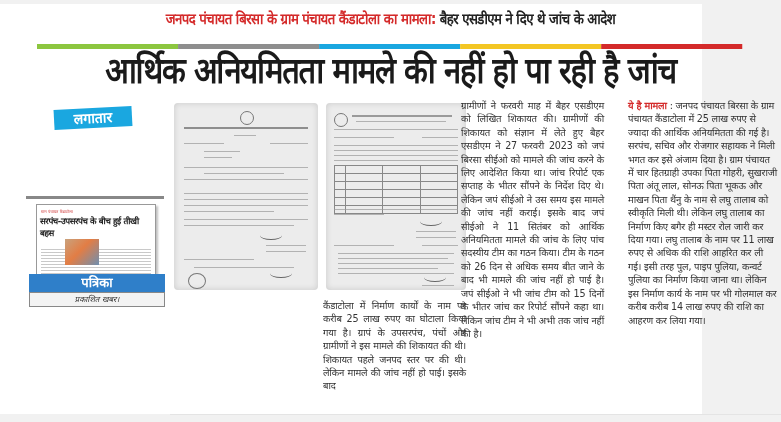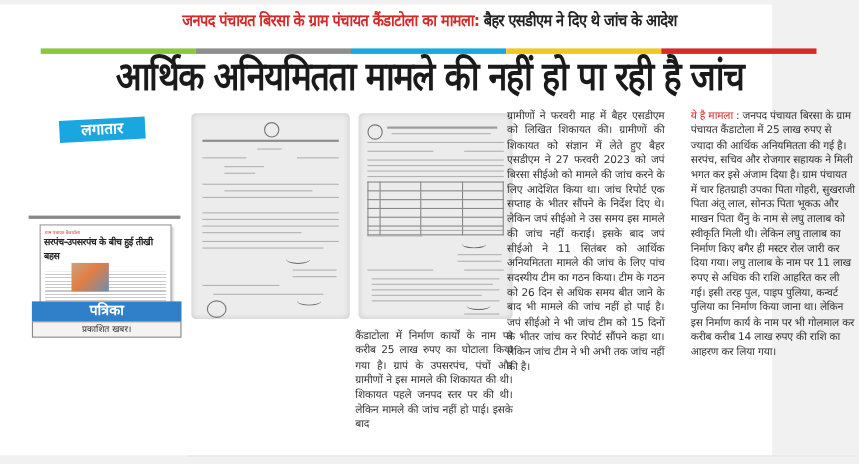--- a/index.html
+++ b/index.html
@@ -59,34 +59,34 @@
   .clip .c-photo { position: absolute; width: 36px; height: 20px; bottom: 6px; left: 42px; background: linear-gradient(135deg,#d8c27a,#b7a55a 50%,#8c8c6c); }
   .clip2 .c-head { font-size: 8.5px; margin-top: 0; }
   .clip2 .c-photo { left: 28px; bottom: 14px; width: 34px; height: 26px; background: linear-gradient(135deg,#c9a27d,#e27d45 45%,#6f8fb0); }
   .patrika-bar {
     position: absolute; left: 29px; top: 270px; width: 136px; height: 18px;
     background: #2f7fc9; color: #fff; font-weight: bold; font-size: 13px;
     text-align: center; line-height: 18px;
   }
   .published {
     position: absolute; left: 29px; top: 288px; width: 134px; height: 13px;
-    border: 1px solid #888; background: #f3f3f3; font-size: 8px; 
+    border: 1px solid #888; background: #f3f3f3; font-size: 8px; font-style: italic;
     text-align: center; line-height: 13px; color: #333;
   }
   .col {
     position: absolute; font-size: 9.6px; line-height: 13.4px; color: #333;
     text-align: justify; letter-spacing: -0.2px;
   }
   .col1 { left: 28px; top: 309px; width: 138px; }
   .col1 .dateline { font-weight: bold; color: #111; }
   .col2 { left: 175px; top: 295px; width: 140px; }
   .col3 { left: 323px; top: 295px; width: 143px; }
   .col4 { left: 461px; top: 95px; width: 143px; }
   .col5 { left: 628px; top: 95px; width: 150px; text-align: left; }
-  .col5 .label { color: #d42a2a; font-weight: normal; }
+  .col5 .label { color: #d42a2a; font-weight: bold; }
   .doc {
     position: absolute; background: #ececec; border-radius: 4px;
     box-shadow: inset 0 0 6px rgba(0,0,0,0.15);
   }
   .doc1 { left: 174px; top: 99px; width: 144px; height: 187px; }
   .doc2 { left: 326px; top: 99px; width: 140px; height: 187px; }
   .doc .line { position: absolute; height: 1px; background: #9a9a9a; opacity: 0.7; }
   .doc .seal { position: absolute; width: 12px; height: 12px; border: 1px solid #777; border-radius: 50%; }
   .doc table { position: absolute; border-collapse: collapse; }
   .doc td { border: 1px solid #888; height: 5px; }

